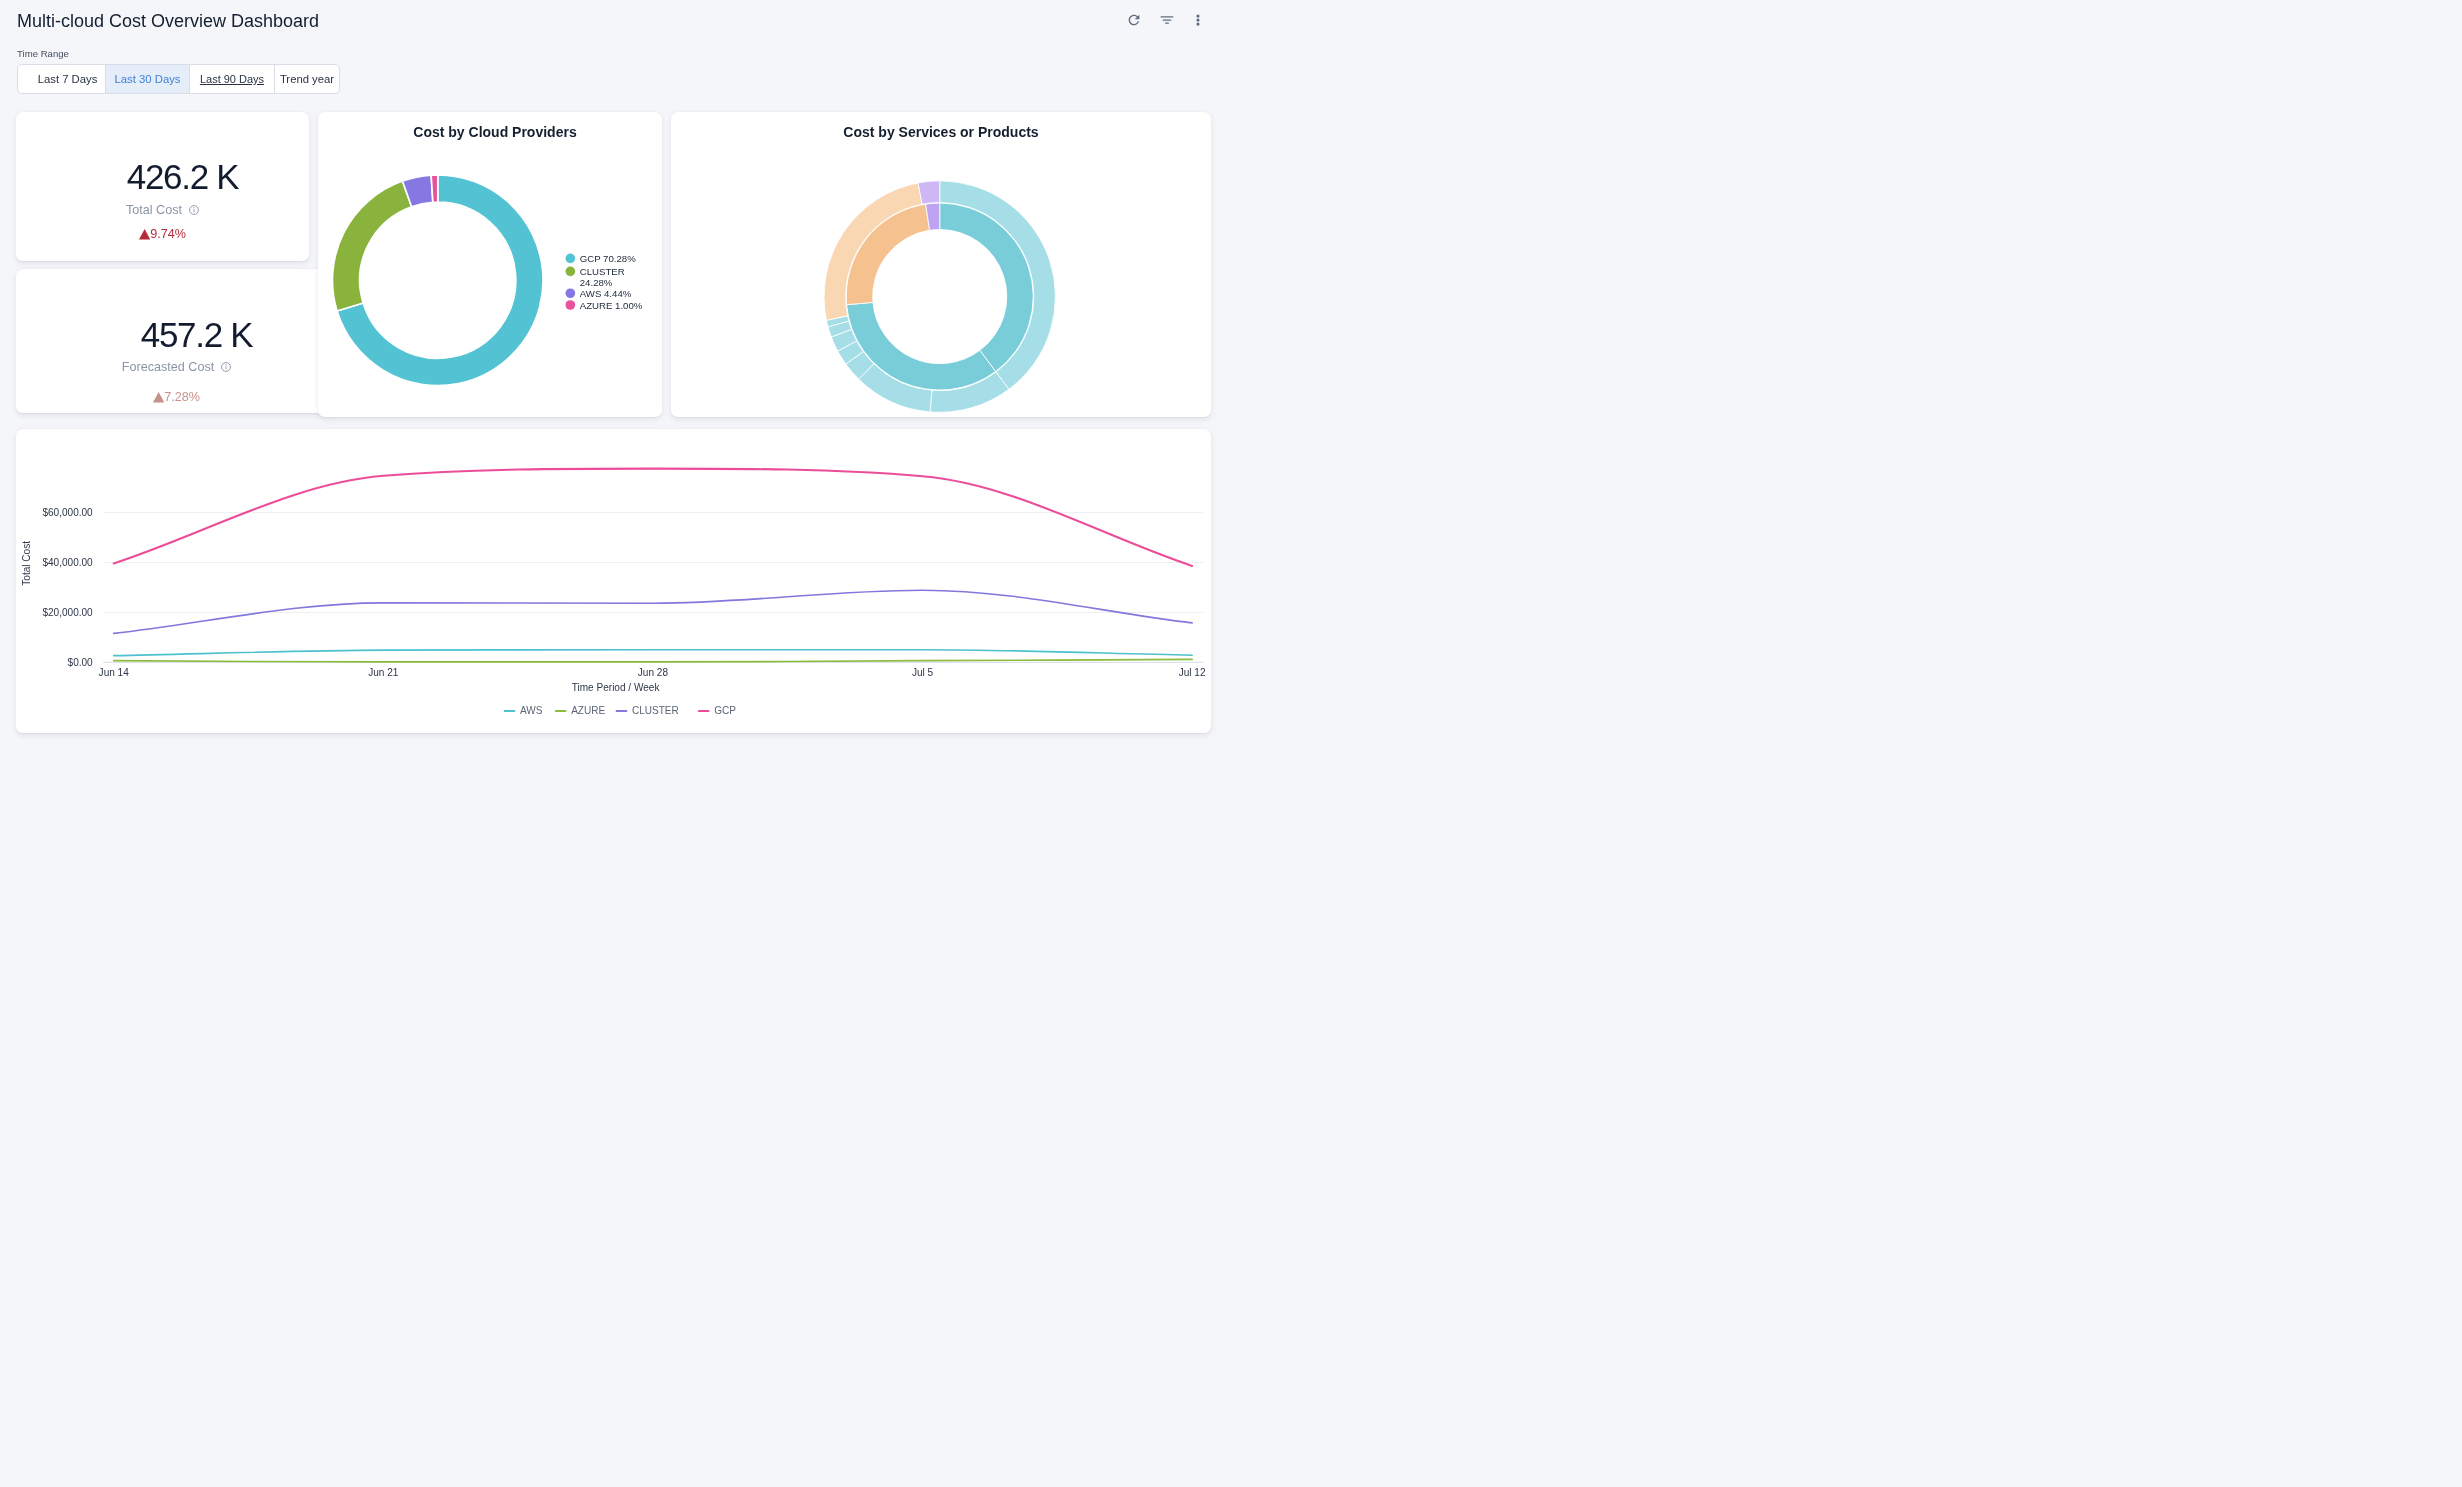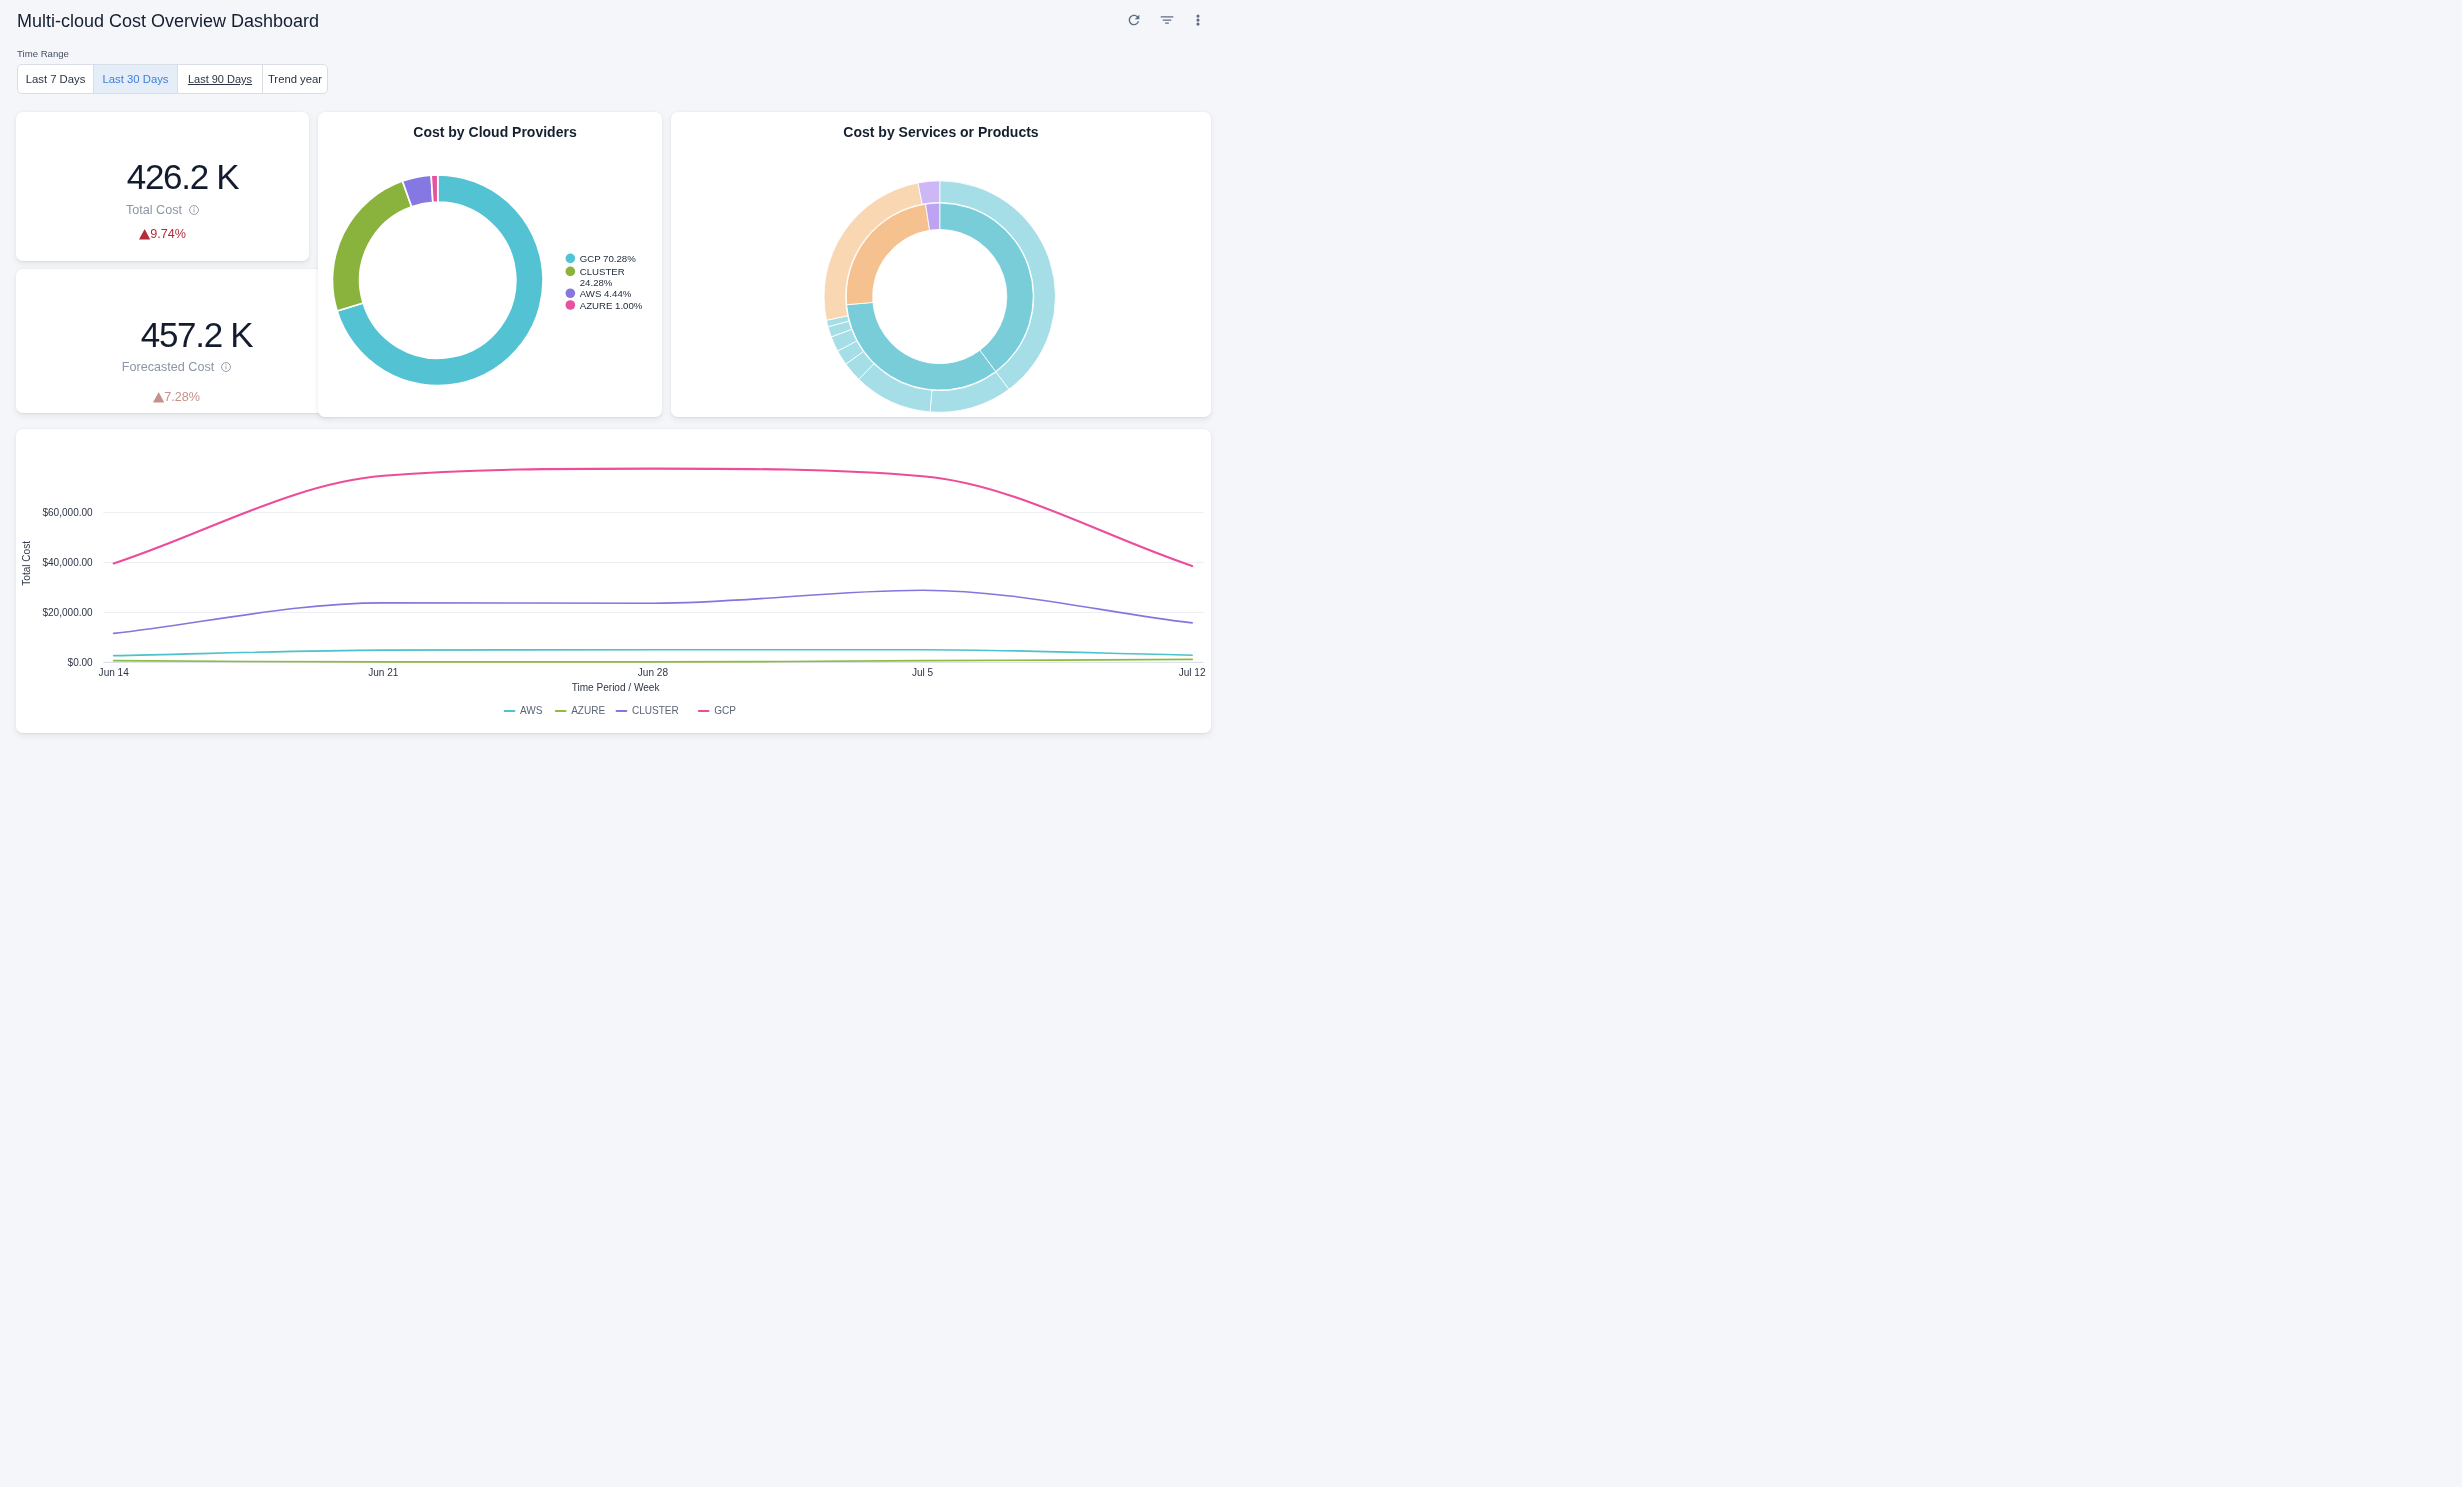--- a/index.html
+++ b/index.html
@@ -27,21 +27,21 @@
       <line x1="10.3" y1="15.7" x2="13.7" y2="15.7"></line>
     </g>
   </svg>
 <svg style="position:absolute;left:1188px;top:10px" width="20" height="20" viewBox="0 0 24 24" fill="#5f6c80">
     <circle cx="12" cy="7.3" r="1.85"></circle>
     <circle cx="12" cy="12.1" r="1.85"></circle>
     <circle cx="12" cy="16.9" r="1.85"></circle>
   </svg>
 
 <div style="position:absolute;left:17px;top:48px;font-size:9.6px;color:#454f63;">Time Range</div>
-<div style="position:absolute;left:17px;top:64px;display:flex;height:30px;border:0.8px solid #d9dee6;border-radius:5px;background:#fff;overflow:hidden;">
+<div style="position:absolute;left:17px;top:64px;display:flex;height:30px;border:0.8px solid #d9dee6;border-radius:5px;background:#fff;overflow:hidden;padding-left:12px;">
   <div style="width:75px;display:flex;align-items:center;justify-content:center;font-size:11.3px;color:#2a3342;">Last 7 Days</div>
   <div style="width:85px;display:flex;align-items:center;justify-content:center;font-size:11.3px;color:#3f7fd8;background:#e5edf9;border-left:0.8px solid #d9dee6;border-right:0.8px solid #d9dee6;">Last 30 Days</div>
   <div style="width:84px;display:flex;align-items:center;justify-content:center;font-size:11px;color:#2a3342;text-decoration:underline;">Last 90 Days</div>
   <div style="width:65px;display:flex;align-items:center;justify-content:center;font-size:11.3px;color:#2a3342;border-left:0.8px solid #d9dee6;">Trend year</div>
 </div>
 
 <div class="card" style="left:16px;top:112px;width:293px;height:149px;">
   <div class="bigval" style="top:47px;">426.2 K</div>
   <div class="vlabel" style="top:92px;">Total Cost&nbsp; <svg width="10" height="10" viewBox="0 0 12 12" style="vertical-align:-1.3px">
         <circle cx="6" cy="6" r="5.3" fill="none" stroke="#8b95a6" stroke-width="1.1"></circle>

